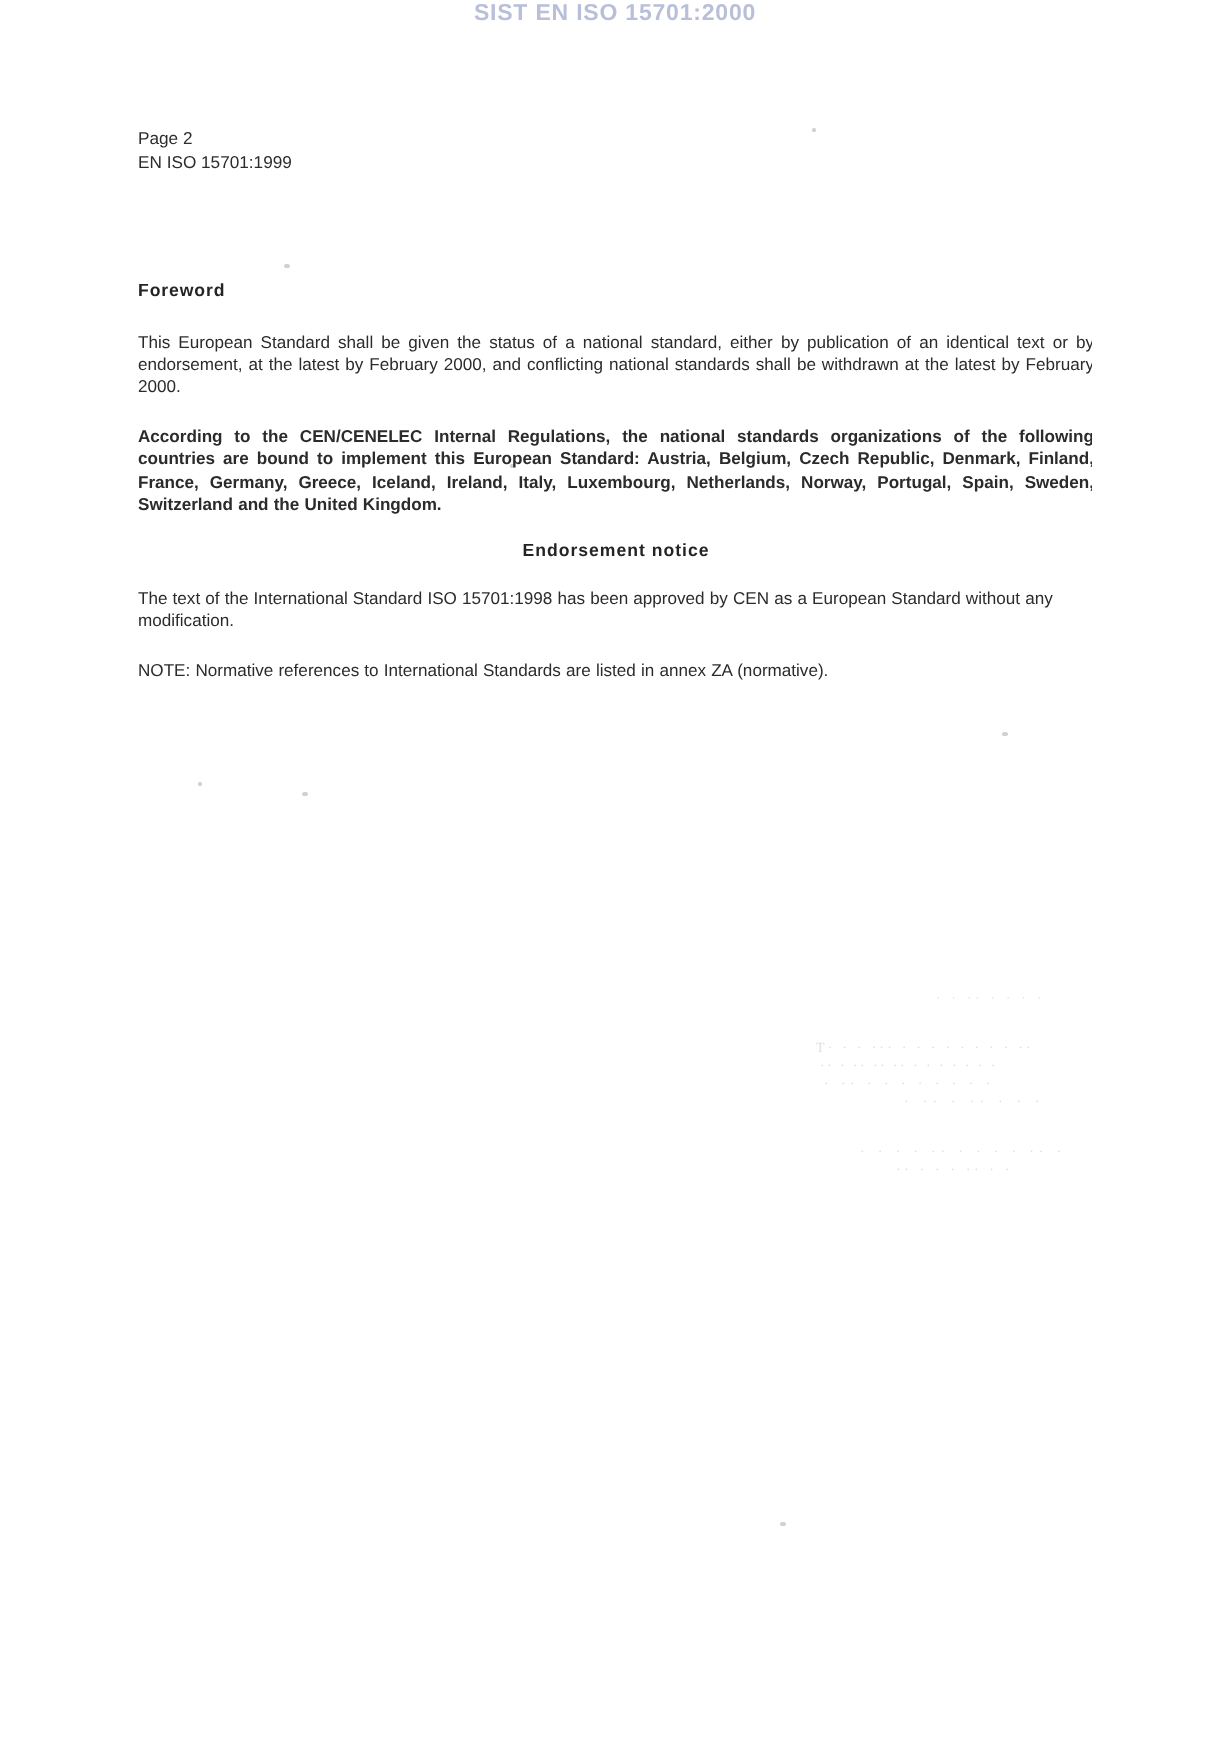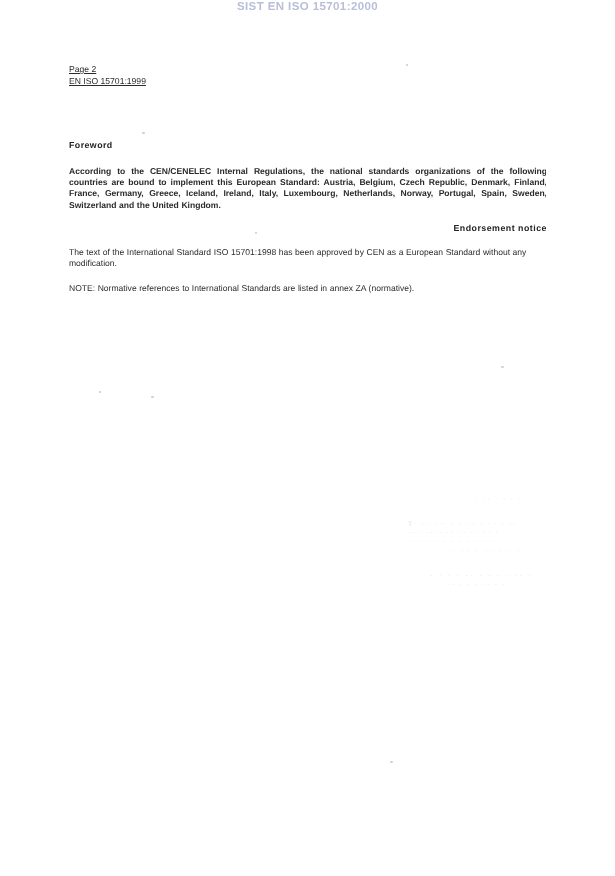--- a/index.html
+++ b/index.html
@@ -39,21 +39,21 @@
 
   
   .page-header {
     position: absolute;
     left: 69px;
     top: 64px;
     font-size: 8.6px;
     line-height: 11.5px;
     color: #2c2c2c;
   }
-  .page-header div { white-space: nowrap; text-decoration: underline; }
+  .page-header div { white-space: nowrap; }
 
   
   .content {
     position: absolute;
     left: 69px;
     top: 140px;
     width: 478px;
   }
   .heading {
     font-size: 8.8px;
@@ -69,21 +69,21 @@
     text-align: justify;
     margin: 0 0 13.5px 0;
     word-spacing: 0.2px;
   }
   .para.last-tight { margin-bottom: 12px; font-weight: bold; }
   .centered-heading {
     font-size: 8.8px;
     font-weight: bold;
     letter-spacing: 0.5px;
     color: #242424;
-    text-align: right;
+    text-align: center;
     margin: 0 0 14px 0;
   }
   .para.note { text-align: left; margin-bottom: 15px; }
   .para.nojust { text-align: left; }
 
   
   .bleed {
     position: absolute;
     color: #d9dade;
     font-size: 7px;
@@ -132,20 +132,21 @@
   <div class="page-header">
     <div>Page 2</div>
     <div>EN ISO 15701:1999</div>
   </div>
 
   <div class="content">
 
     <p class="heading">Foreword</p>
 
 
+    <p class="para">This European Standard shall be given the status of a national standard, either by publication of an identical text or by endorsement, at the latest by February 2000, and conflicting national standards shall be withdrawn at the latest by February 2000.</p>
 
     <p class="para last-tight">According to the CEN/CENELEC Internal Regulations, the national standards organizations of  the following countries are bound to implement this European Standard: Austria, Belgium, Czech Republic, Denmark, Finland, France, Germany, Greece, Iceland, Ireland, Italy, Luxembourg, Netherlands, Norway, Portugal, Spain, Sweden, Switzerland and the United Kingdom.</p>
 
     <p class="centered-heading">Endorsement notice</p>
 
     <p class="para nojust">The text of the International Standard ISO 15701:1998 has been approved by CEN as a European Standard without any modification.</p>
 
     <p class="para note">NOTE: Normative references to International Standards are listed in annex ZA (normative).</p>
 
   </div>

